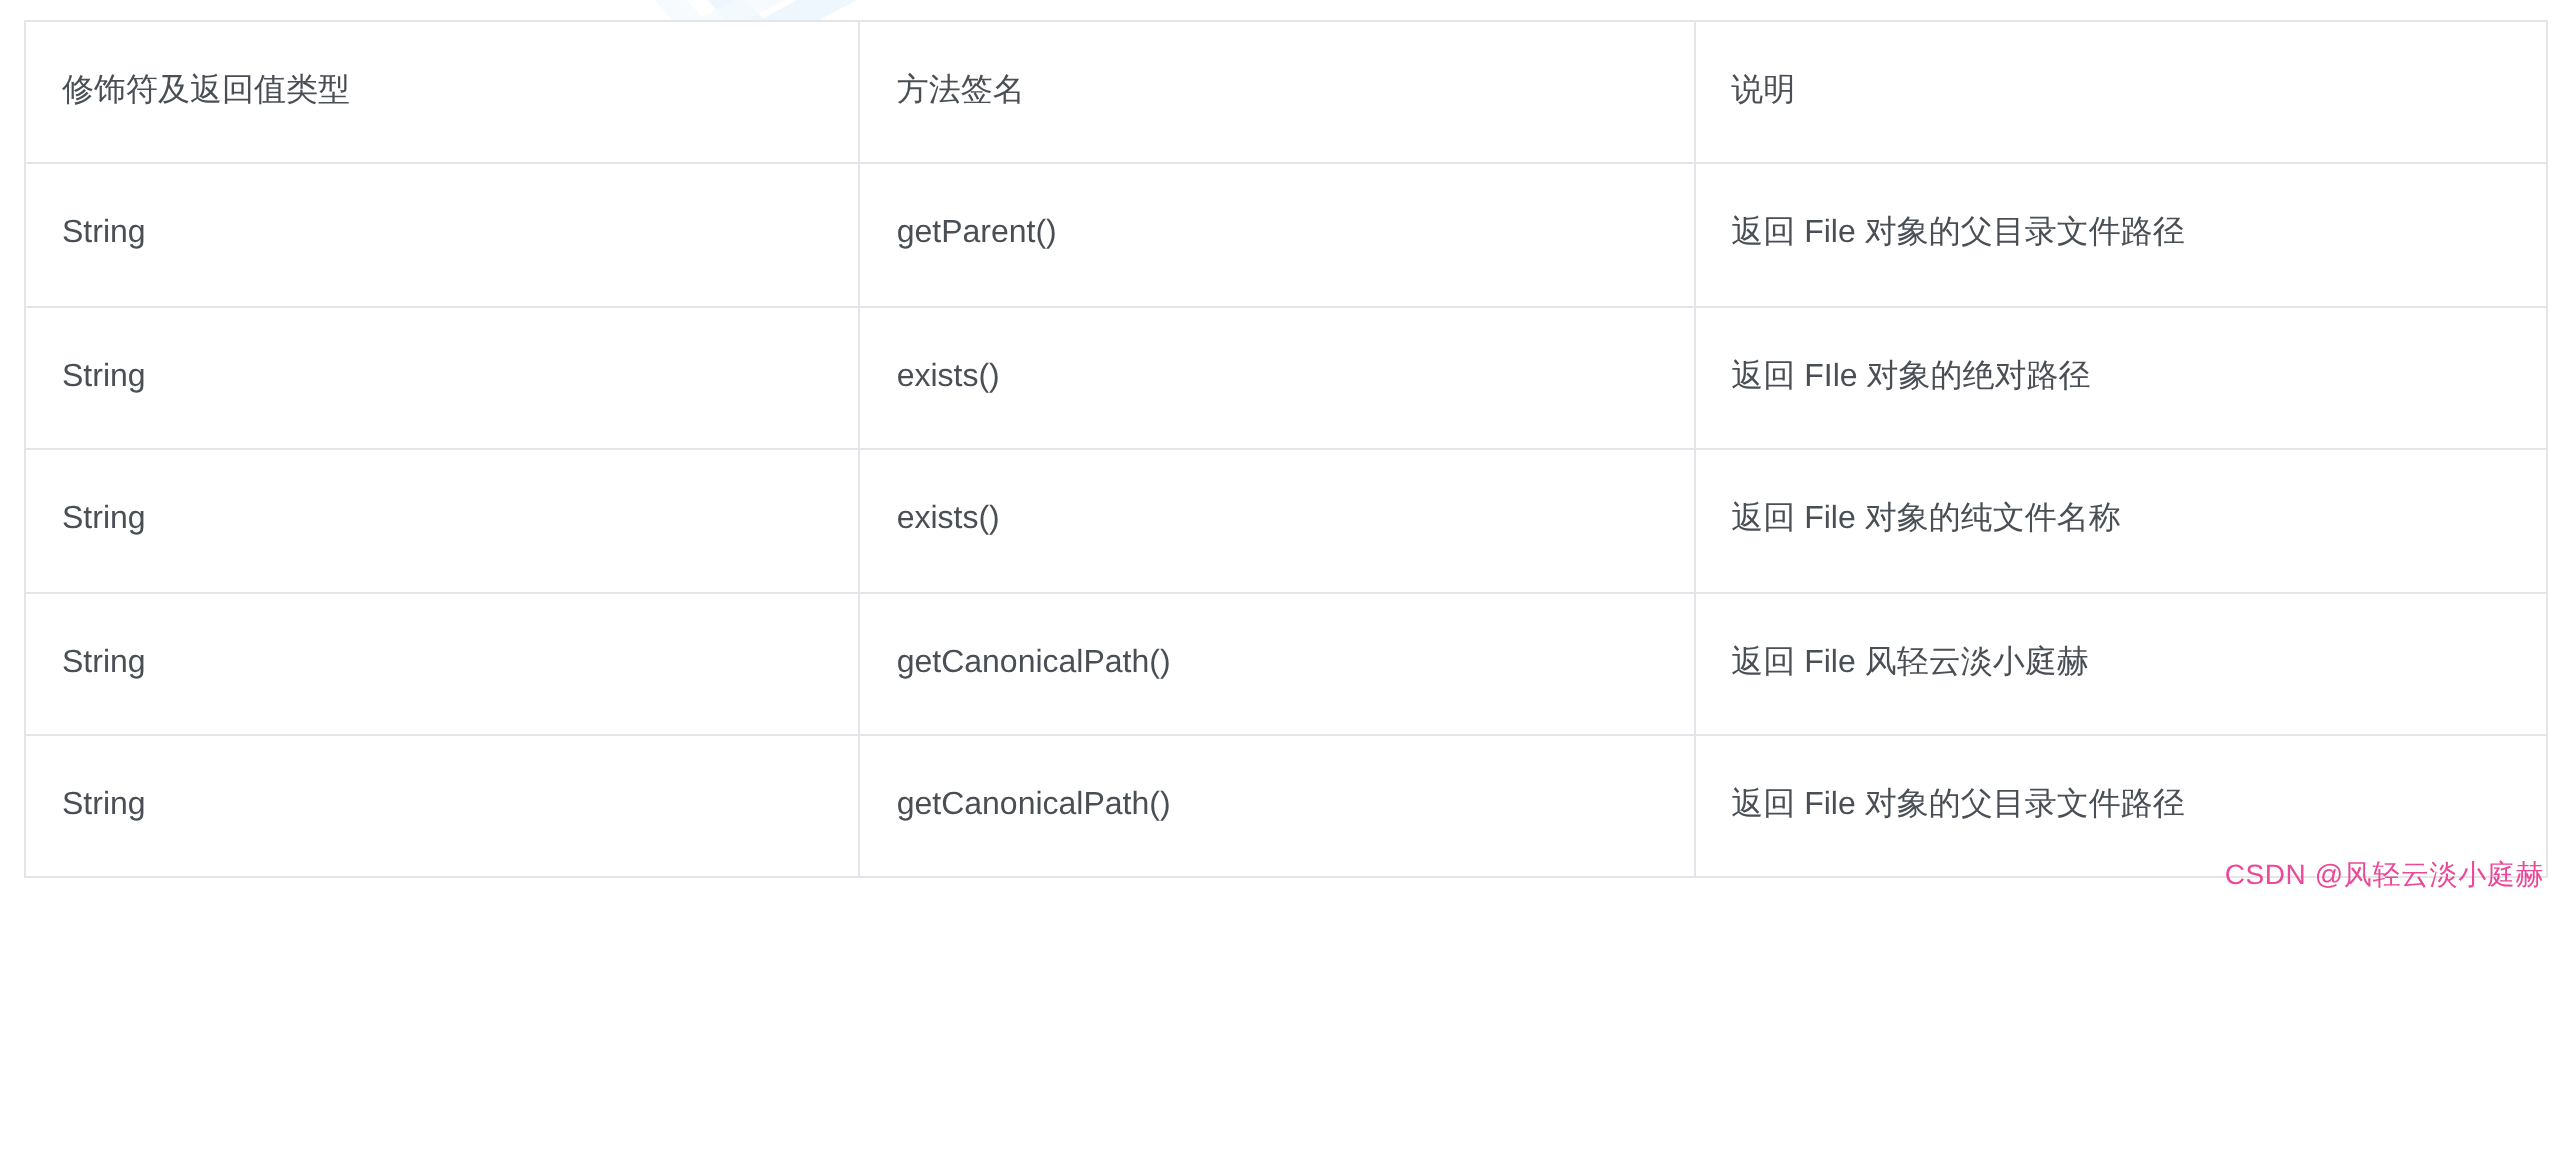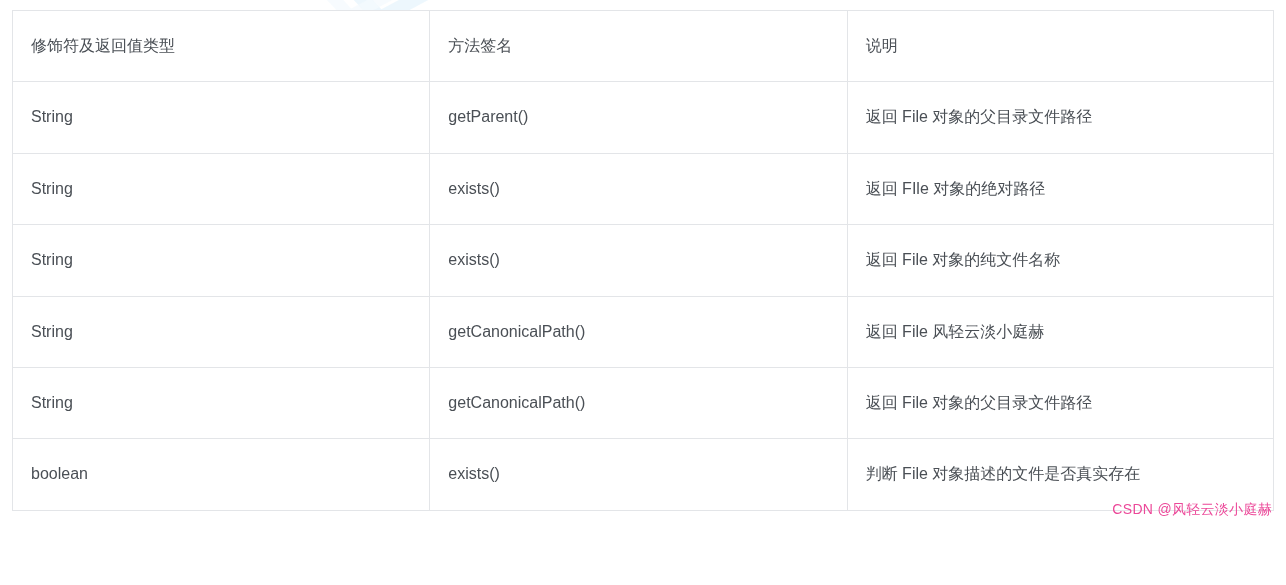--- a/index.html
+++ b/index.html
@@ -98,21 +98,16 @@
     <tr>
       <td>String</td>
       <td>getCanonicalPath()</td>
       <td>返回 File 风轻云淡小庭赫</td>
     </tr>
     <tr>
       <td>String</td>
       <td>getCanonicalPath()</td>
       <td>返回 File 对象的父目录文件路径</td>
     </tr>
-    <tr>
-      <td>boolean</td>
-      <td>exists()</td>
-      <td>判断 File 对象描述的文件是否真实存在</td>
-    </tr>
   </tbody>
 </table>
 
 <div class="attribution">CSDN @风轻云淡小庭赫</div>
 
 </body></html>

